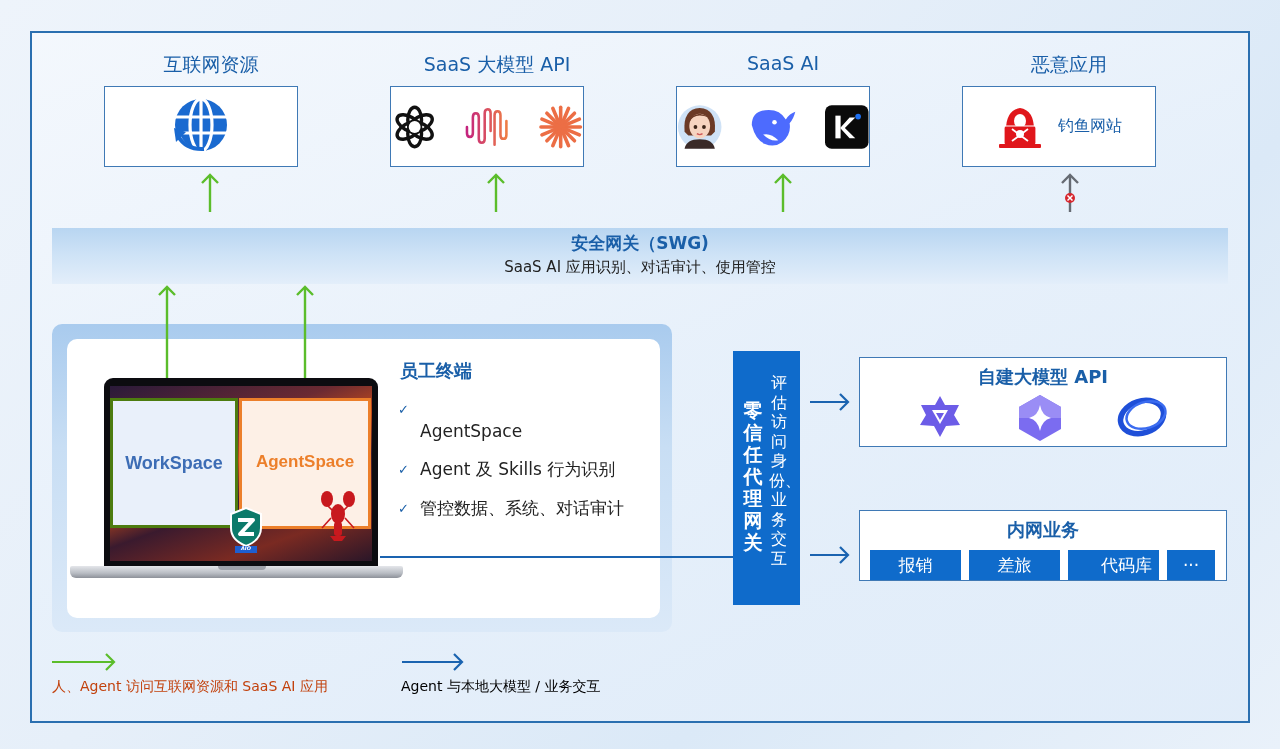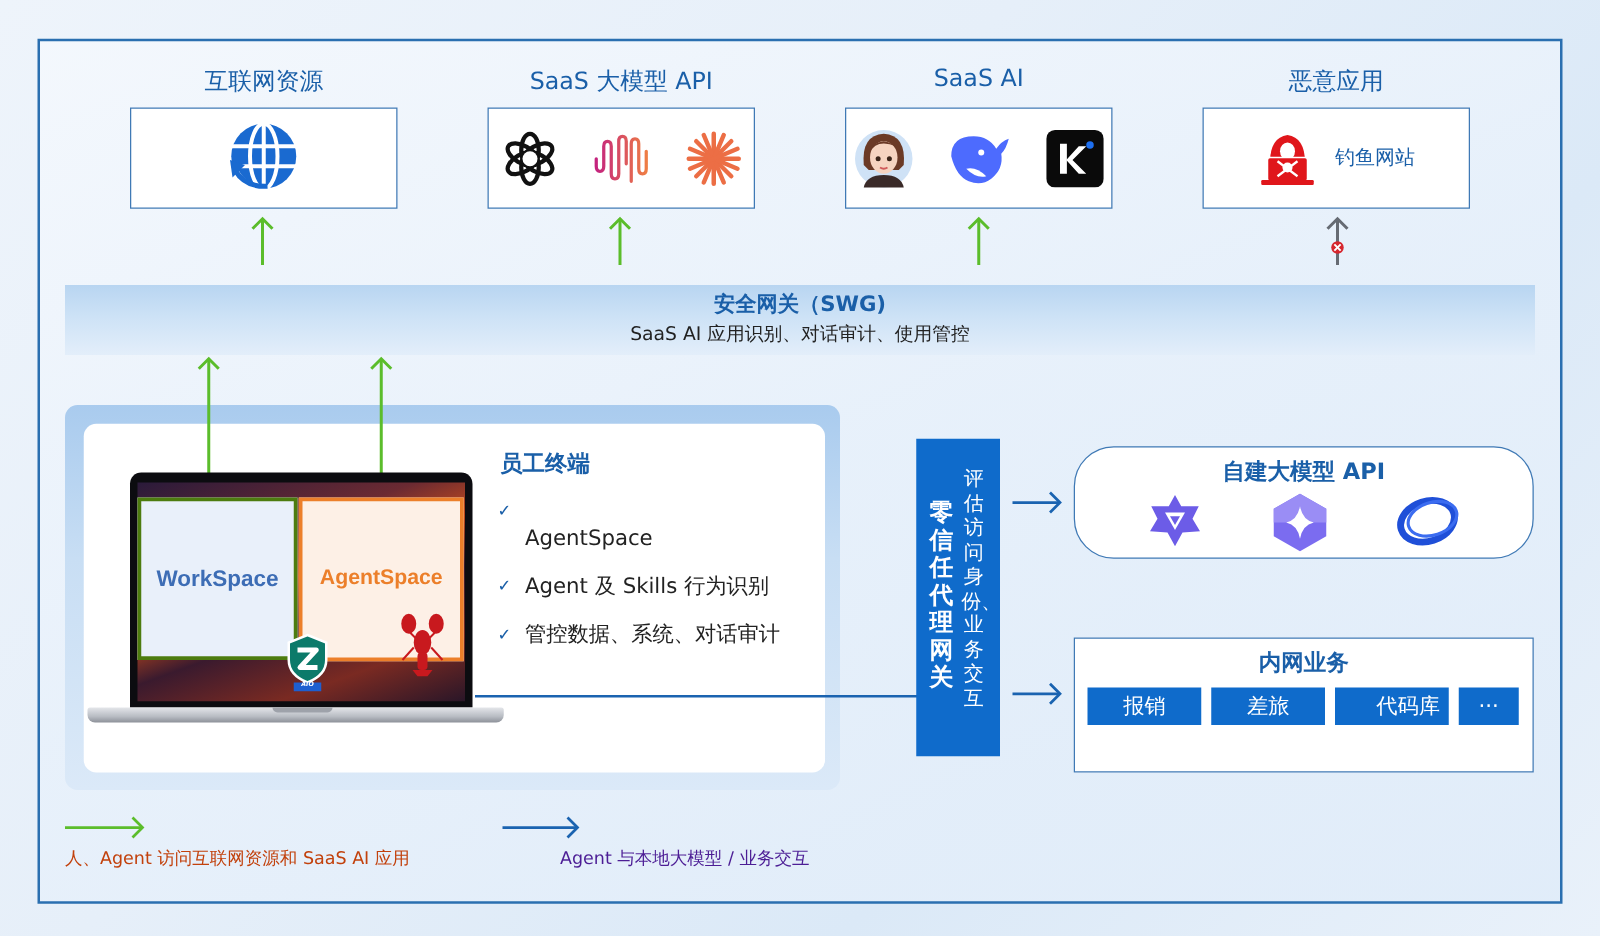--- a/index.html
+++ b/index.html
@@ -13,21 +13,21 @@
     position: absolute; left: 30px; top: 31px; width: 1220px; height: 692px;
     border: 2px solid #2a6fb0;
     background: linear-gradient(160deg, rgba(244,248,253,0.9) 0%, rgba(232,241,251,0.85) 50%, rgba(224,236,249,0.9) 100%);
   }
   .abs { position: absolute; }
   .top-title {
     position: absolute; width: 214px; text-align: center;
     font-size: 19px; font-weight: normal; color: #1a5fa8; top: 52px;
   }
   .top-box {
-    position: absolute; top: 86px; width: 214px; height: 81px;
+    position: absolute; top: 86px; width: 194px; height: 81px;
     background: #fff; border: 1.5px solid #3f79b5;
     display: flex; align-items: center; justify-content: center; gap: 26px;
   }
   .swg {
     position: absolute; left: 52px; top: 228px; width: 1176px; height: 56px;
     background: linear-gradient(180deg, #b8d5f1 0%, #cde2f6 45%, #e3eefa 100%);
     text-align: center;
   }
   .swg-title { font-size: 17px; font-weight: bold; color: #1a5fa8; margin-top: 4px; }
   .swg-sub { font-size: 15px; color: #222; margin-top: 3px; }
@@ -294,52 +294,52 @@
 
 <svg class="abs" style="left:808px;top:391px;" width="44" height="22">
   <line x1="2" y1="11" x2="40" y2="11" stroke="#1a63b0" stroke-width="2.2"></line>
     <polyline points="32,3 40,11 32,19" fill="none" stroke="#1a63b0" stroke-width="2.2"></polyline>
 </svg>
 <svg class="abs" style="left:808px;top:544px;" width="44" height="22">
   <line x1="2" y1="11" x2="40" y2="11" stroke="#1a63b0" stroke-width="2.2"></line>
     <polyline points="32,3 40,11 32,19" fill="none" stroke="#1a63b0" stroke-width="2.2"></polyline>
 </svg>
 
-<div class="right-box" style="top:357px;height:90px;border-radius:32px;">
+<div class="right-box" style="top:357px;height:90px;">
   <div class="rb-title">自建大模型 API</div>
   <div style="display:flex;justify-content:space-around;padding:0 30px;margin-top:4px;">
     <svg width="48" height="48" viewBox="0 0 48 48">
       <path d="M24 3 L29 12 L43 12 L38 22 L44 32 L30 33 L24 44 L18 33 L4 32 L10 22 L5 12 L19 12 Z" fill="#6c5ce7"></path>
       <polygon points="16,17 32,17 24,31" fill="#fff"></polygon>
       <polygon points="20,20 28,20 24,27" fill="#6c5ce7"></polygon>
     </svg>
     <svg width="46" height="50" viewBox="0 0 46 50">
       <polygon points="23,2 44,14 44,36 23,48 2,36 2,14" fill="#7b6cf0"></polygon>
       <polygon points="23,2 44,14 44,25 2,25 2,14" fill="#9a8df5"></polygon>
       <path d="M23 12 Q25 23 34 25 Q25 27 23 38 Q21 27 12 25 Q21 23 23 12 Z" fill="#fff"></path>
     </svg>
     <svg width="54" height="46" viewBox="0 0 54 46">
       <ellipse cx="26" cy="24" rx="22" ry="16" transform="rotate(-18 26 24)" fill="none" stroke="#1f4fd8" stroke-width="5.5"></ellipse>
       <ellipse cx="30" cy="22" rx="20" ry="13" transform="rotate(-18 30 22)" fill="none" stroke="#3b6cf0" stroke-width="2.5"></ellipse>
     </svg>
   </div>
 </div>
 
-<div class="right-box" style="top:510px;height:108px;">
+<div class="right-box" style="top:510px;height:71px;">
   <div class="rb-title">内网业务</div>
   <div class="biz-row">
     <div class="biz-btn" style="width:91px;">报销</div>
     <div class="biz-btn" style="width:91px;">差旅</div>
     <div class="biz-btn" style="width:91px;padding-left:26px;">代码库</div>
     <div class="biz-btn" style="width:48px;">···</div>
   </div>
 </div>
 
 <svg class="abs" style="left:50px;top:652px;" width="68" height="20">
   <line x1="2" y1="10" x2="64" y2="10" stroke="#5bbd2b" stroke-width="2.2"></line>
     <polyline points="56,2 64,10 56,18" fill="none" stroke="#5bbd2b" stroke-width="2.2"></polyline>
 </svg>
 <div class="legend-text" style="left:52px;top:678px;color:#c2410c;">人、Agent 访问互联网资源和 SaaS AI 应用</div>
 <svg class="abs" style="left:400px;top:652px;" width="66" height="20">
   <line x1="2" y1="10" x2="62" y2="10" stroke="#1a63b0" stroke-width="2.2"></line>
     <polyline points="54,2 62,10 54,18" fill="none" stroke="#1a63b0" stroke-width="2.2"></polyline>
 </svg>
-<div class="legend-text" style="left:401px;top:678px;color:#4c1d95;margin-left:47px;">Agent 与本地大模型 / 业务交互</div>
+<div class="legend-text" style="left:401px;top:678px;color:#000000;">Agent 与本地大模型 / 业务交互</div>
 
 </body></html>

